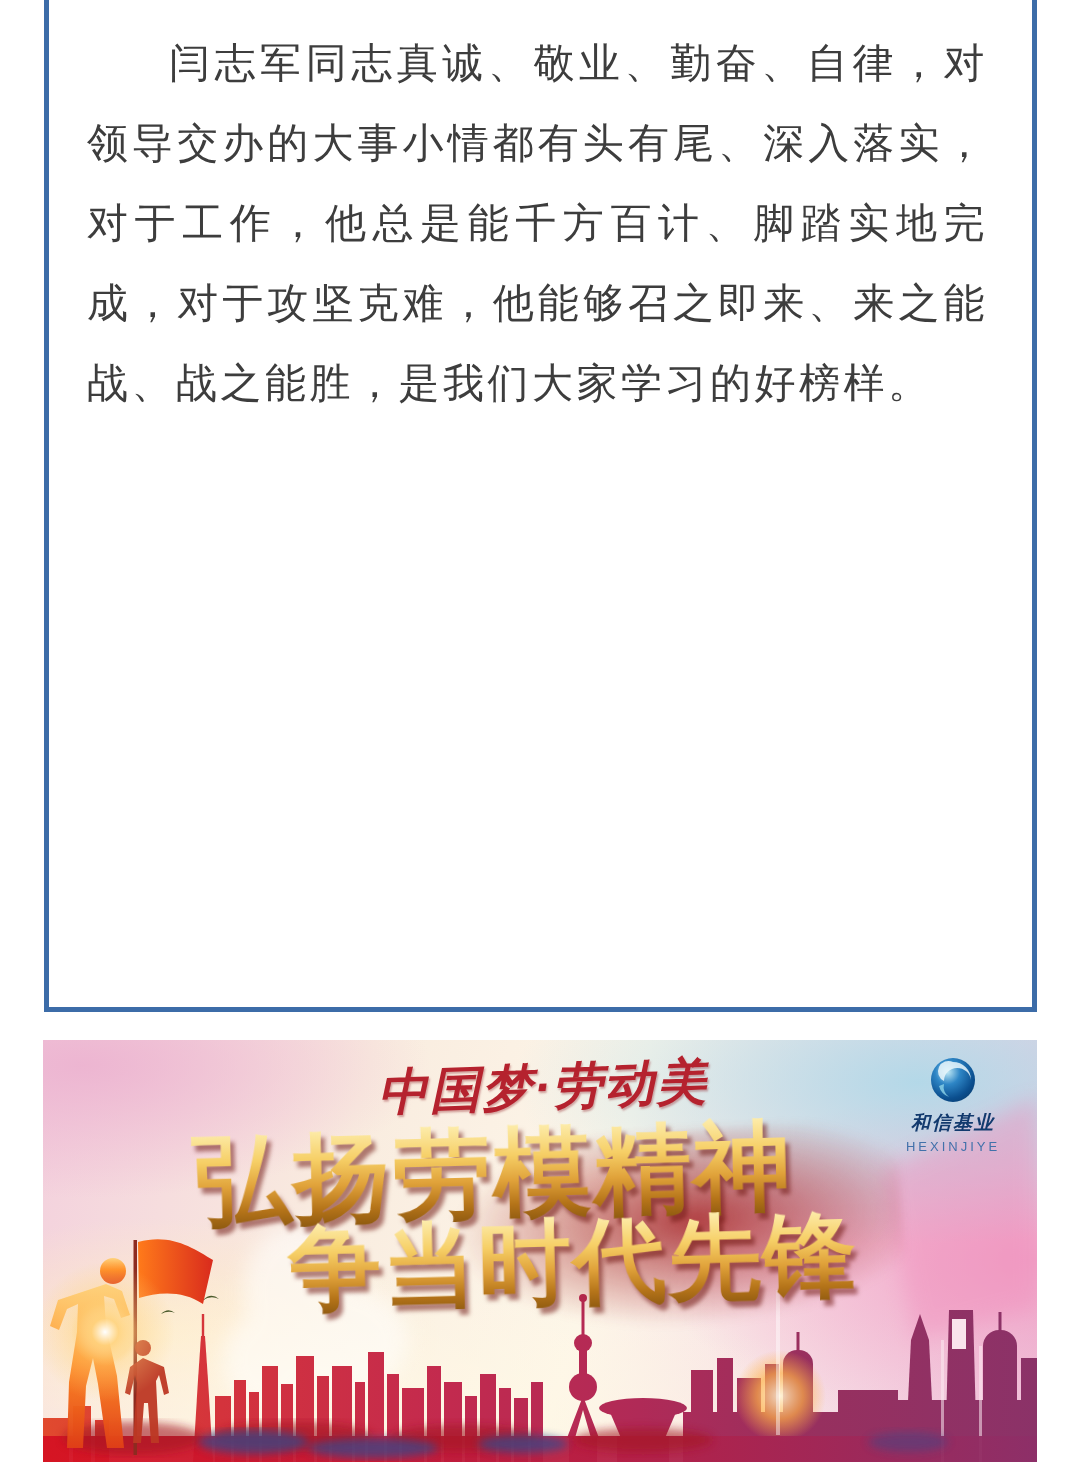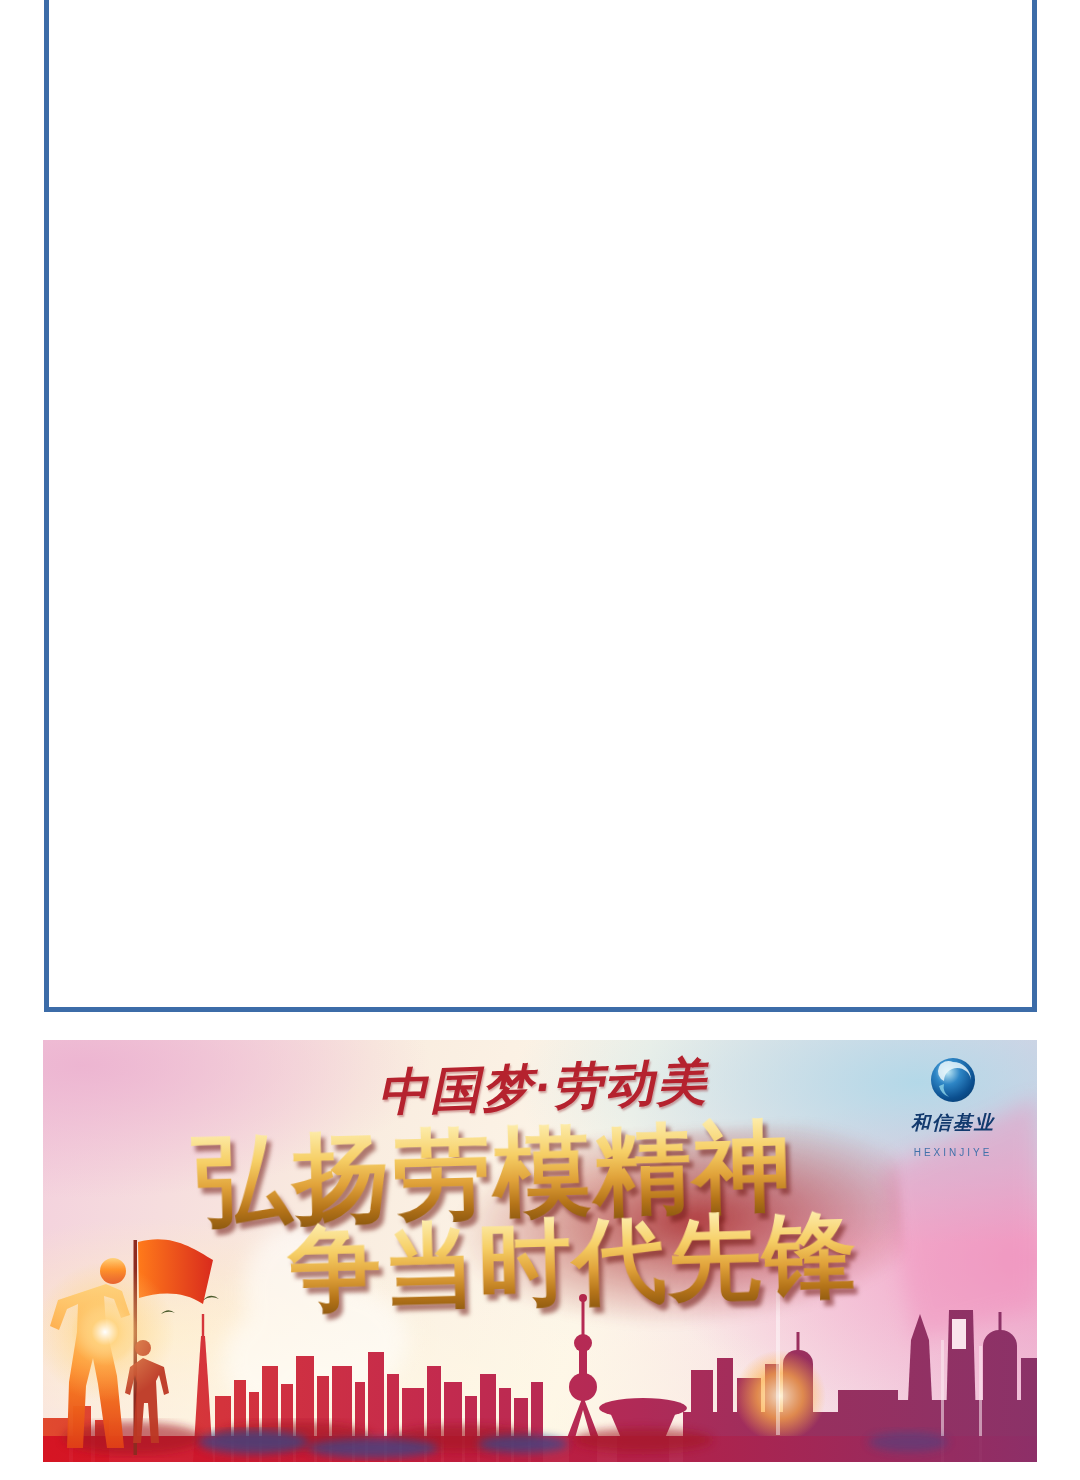--- a/index.html
+++ b/index.html
@@ -35,21 +35,21 @@
   .slogan{
     position:absolute;left:270px;top:14px;width:460px;text-align:center;
     font-size:50px;font-weight:800;font-style:italic;color:#b5222e;
     letter-spacing:2px;transform:rotate(-2deg);
     text-shadow:1px 2px 2px rgba(140,20,30,.35);white-space:nowrap;
   }
 
   .logo{position:absolute;left:832px;top:16px;width:156px;text-align:center;}
   .logo-globe{display:inline-block;}
   .logo-name{font-size:19px;font-weight:700;font-style:italic;color:#123a6e;letter-spacing:2px;margin-top:2px;}
-  .logo-latin{font-size:10px;color:#4171aa;letter-spacing:3px;margin-top:11px;}
+  .logo-latin{font-size:13px;color:#4171aa;letter-spacing:3px;margin-top:3px;}
 
   .ribbon{
     position:absolute;left:400px;top:92px;width:460px;height:200px;
     background:radial-gradient(ellipse at 55% 45%, rgba(158,22,26,.8) 0%, rgba(158,22,26,0) 68%);
     transform:rotate(-4deg);filter:blur(4px);
   }
   .gold{
     position:absolute;line-height:1;font-weight:900;white-space:nowrap;text-align:center;
     letter-spacing:2px;color:#e2a93c;
     background:linear-gradient(180deg,#fdedad 0%,#f6cf66 32%,#e0a23a 58%,#b57419 82%,#8f5a10 100%);
@@ -59,20 +59,21 @@
   }
   .gold1{left:148px;top:84px;width:604px;font-size:98px;}
   .gold2{left:238px;top:176px;width:584px;font-size:93px;}
 </style>
 </head>
 <body>
 
 <div class="page">
 
   <section class="quote-box">
+    <p class="para">闫志军同志真诚、敬业、勤奋、自律，对领导交办的大事小情都有头有尾、深入落实，对于工作，他总是能千方百计、脚踏实地完成，对于攻坚克难，他能够召之即来、来之能战、战之能胜，是我们大家学习的好榜样。</p>
   </section>
 
   <figure class="banner" style="margin:0">
 
     <svg class="banner-art" viewBox="0 0 994 422" preserveAspectRatio="none">
       <defs>
         <linearGradient id="cityG" gradientUnits="userSpaceOnUse" x1="0" y1="0" x2="994" y2="0">
           <stop offset="0" stop-color="#e14a2e"></stop>
             <stop offset=".18" stop-color="#d4333c"></stop>
           <stop offset=".4" stop-color="#c32a4e"></stop>

